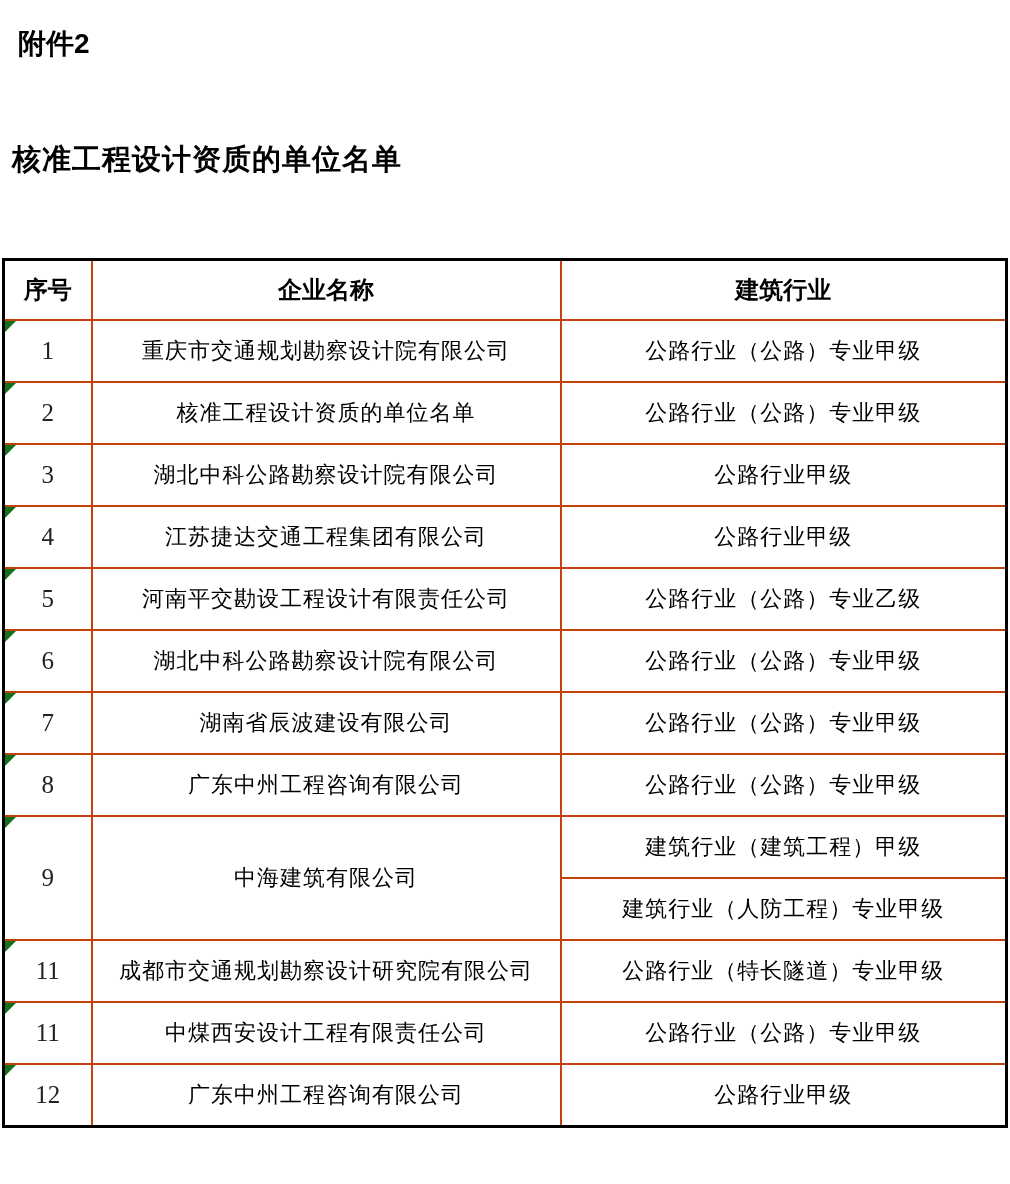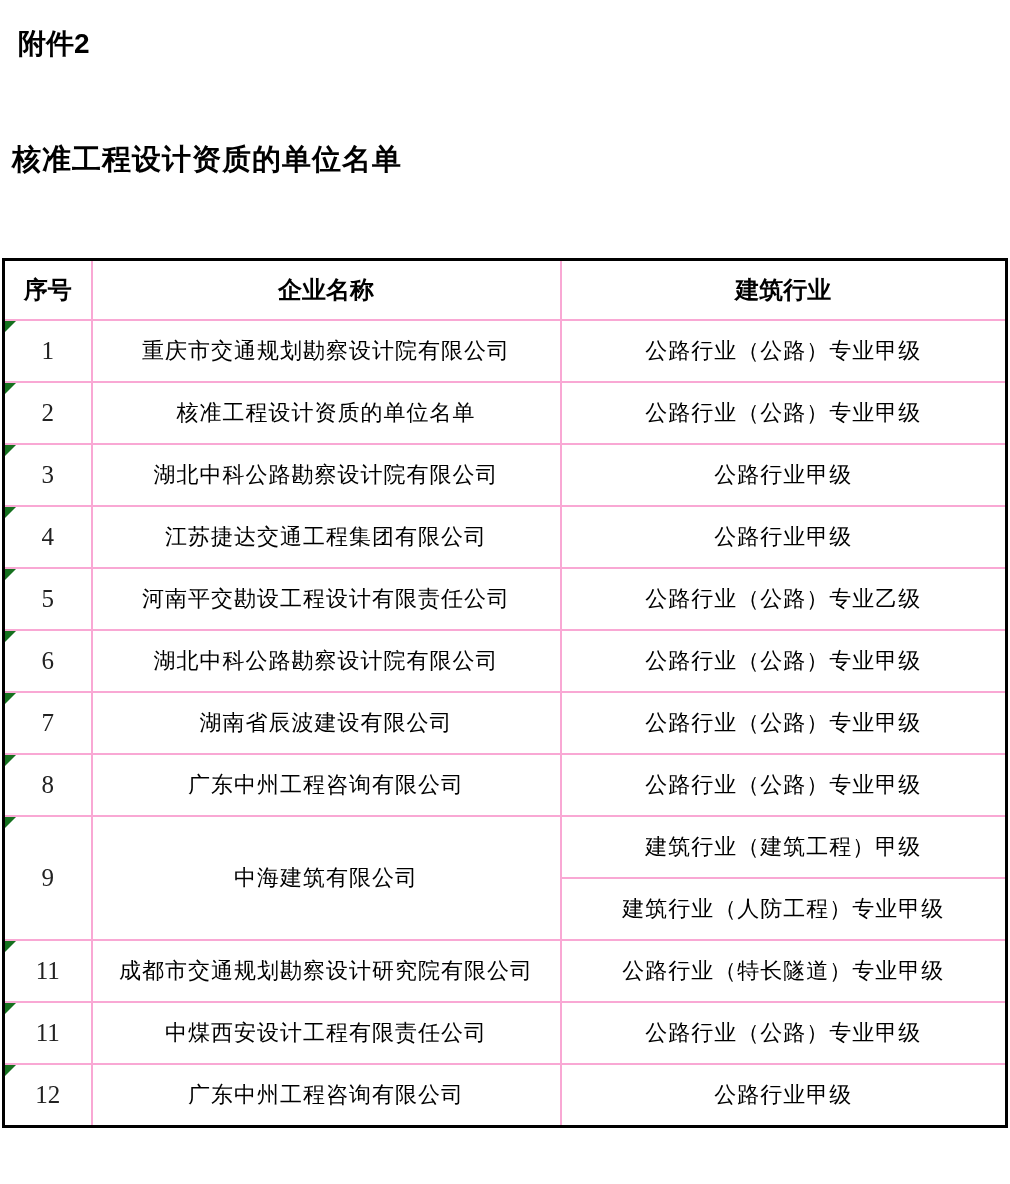--- a/index.html
+++ b/index.html
@@ -38,21 +38,21 @@
     position: absolute;
     top: 258px;
     left: 2px;
     width: 1003px;
     border-collapse: collapse;
     table-layout: fixed;
     border: 3px solid #000000;
   }
   table.qual-table th,
   table.qual-table td {
-    border: 2px solid #f9a8d4;
+    border: 2px solid #c2410c;
     text-align: center;
     vertical-align: middle;
     padding: 0;
     position: relative;
     overflow: hidden;
   }
   table.qual-table th {
     height: 58px;
     font-size: 24px;
     font-weight: bold;

